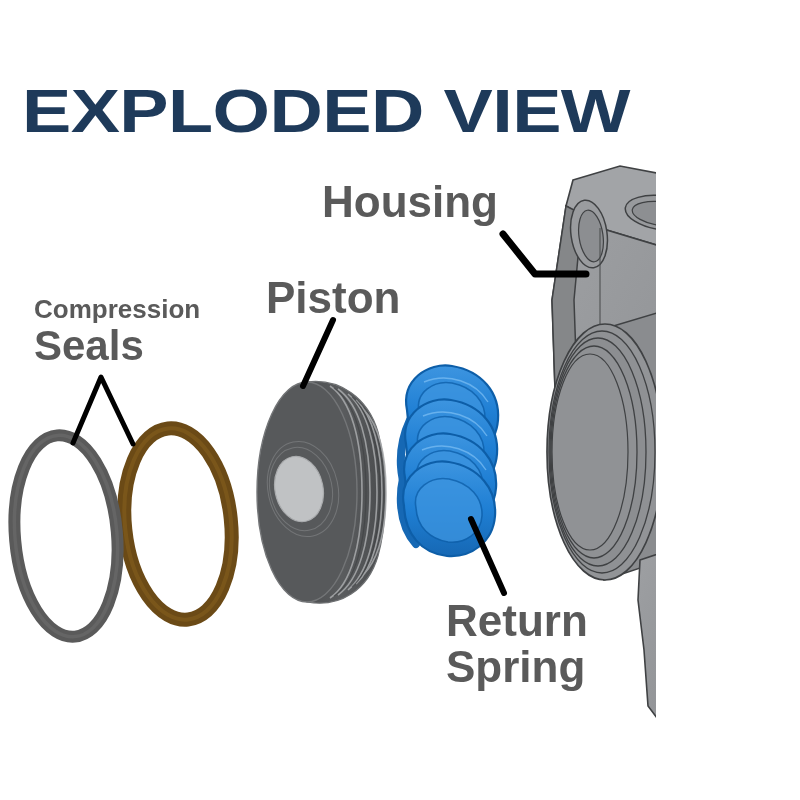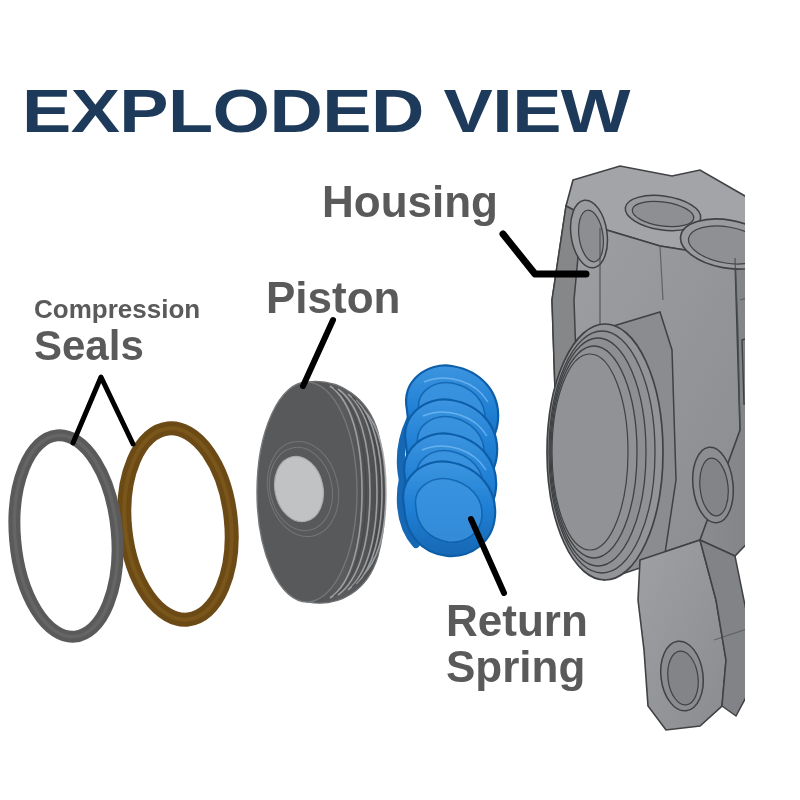--- a/index.html
+++ b/index.html
@@ -6,21 +6,21 @@
   html, body {
     margin: 0;
     padding: 0;
     background: #ffffff;
   }
   body {
     font-family: "Liberation Sans", sans-serif;
   }
   #stage {
     position: relative;
-    width: 745px;
+    width: 656px;
     height: 800px;
     background: #ffffff;
     overflow: hidden;
   }
   #diagram-svg {
     position: absolute;
     left: 0;
     top: 0;
     width: 800px;
     height: 800px;

